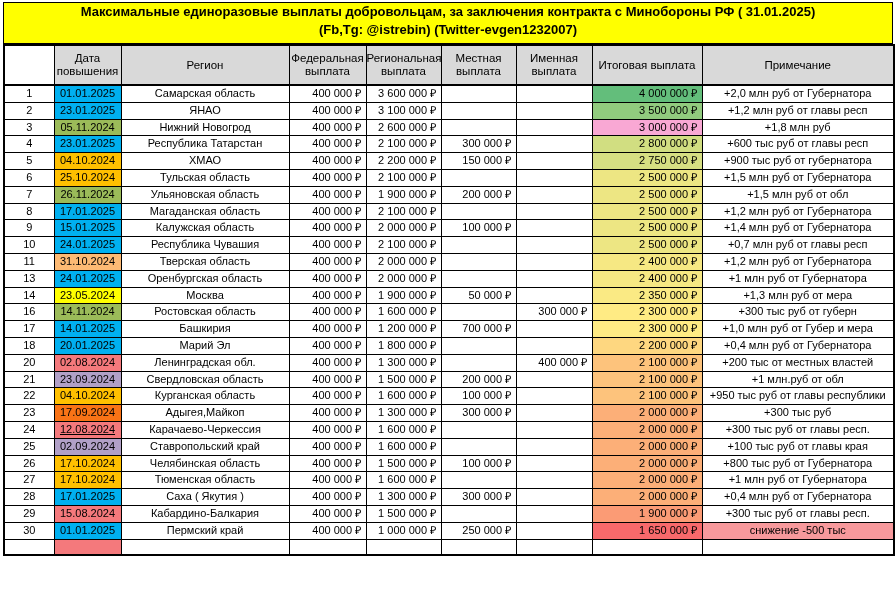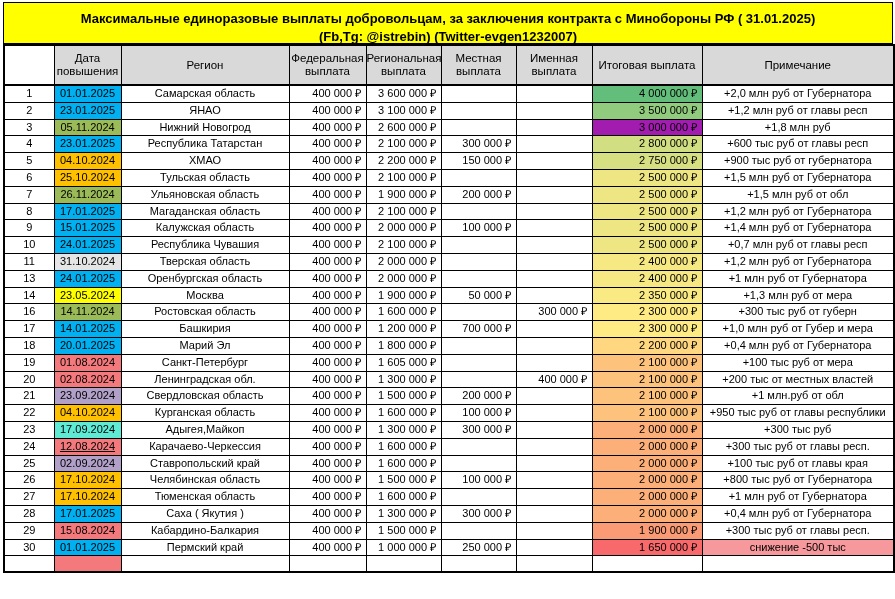--- a/index.html
+++ b/index.html
@@ -5,21 +5,21 @@
   html,body{margin:0;padding:0;}
   body{
     width:895px;height:599px;overflow:hidden;background:#ffffff;
     font-family:"Liberation Sans",sans-serif;color:#000;
     position:relative;
   }
   .sheet{position:absolute;top:2px;left:3px;width:890px;}
   .title-block{
     border:1px solid #000;
     text-align:center;font-weight:bold;font-size:13px;line-height:18px;
-    padding:7px 0;box-sizing:border-box;height:42px;
+    padding:0 0;box-sizing:border-box;height:42px;
   }
   table{
     border-collapse:collapse;table-layout:fixed;width:890px;
     border:2px solid #000;
   }
   th,td{
     border:1px solid #000;overflow:hidden;white-space:nowrap;
     padding:0;box-sizing:border-box;
   }
   thead th{
@@ -92,21 +92,21 @@
     <td class="c-note">+1,2 млн руб от главы респ</td>
   </tr>
         <tr>
     <td class="c-n">3</td>
     <td class="c-date" style="background: rgb(155, 187, 89);">05.11.2024</td>
     <td class="c-region">Нижний Новогрод</td>
     <td class="c-fed">400 000 ₽</td>
     <td class="c-reg">2 600 000 ₽</td>
     <td class="c-loc"></td>
     <td class="c-nam"></td>
-    <td class="c-tot" style="background: #a21caf;">3 000 000 ₽</td>
+    <td class="c-tot" style="background: #f9a8d4;">3 000 000 ₽</td>
     <td class="c-note">+1,8 млн руб</td>
   </tr>
         <tr>
     <td class="c-n">4</td>
     <td class="c-date" style="background: rgb(0, 176, 240);">23.01.2025</td>
     <td class="c-region">Республика Татарстан</td>
     <td class="c-fed">400 000 ₽</td>
     <td class="c-reg">2 100 000 ₽</td>
     <td class="c-loc">300 000 ₽</td>
     <td class="c-nam"></td>
@@ -174,21 +174,21 @@
     <td class="c-region">Республика Чувашия</td>
     <td class="c-fed">400 000 ₽</td>
     <td class="c-reg">2 100 000 ₽</td>
     <td class="c-loc"></td>
     <td class="c-nam"></td>
     <td class="c-tot" style="background: rgb(237, 230, 131);">2 500 000 ₽</td>
     <td class="c-note">+0,7 млн руб от главы респ</td>
   </tr>
         <tr>
     <td class="c-n">11</td>
-    <td class="c-date" style="background: #e5e5e5;">31.10.2024</td>
+    <td class="c-date" style="background: #fdba74;">31.10.2024</td>
     <td class="c-region">Тверская область</td>
     <td class="c-fed">400 000 ₽</td>
     <td class="c-reg">2 000 000 ₽</td>
     <td class="c-loc"></td>
     <td class="c-nam"></td>
     <td class="c-tot" style="background: rgb(246, 232, 131);">2 400 000 ₽</td>
     <td class="c-note">+1,2 млн руб от Губернатора</td>
   </tr>
         <tr>
     <td class="c-n">13</td>
@@ -239,31 +239,20 @@
     <td class="c-date" style="background: rgb(0, 176, 240);">20.01.2025</td>
     <td class="c-region">Марий Эл</td>
     <td class="c-fed">400 000 ₽</td>
     <td class="c-reg">1 800 000 ₽</td>
     <td class="c-loc"></td>
     <td class="c-nam"></td>
     <td class="c-tot" style="background: rgb(254, 215, 128);">2 200 000 ₽</td>
     <td class="c-note">+0,4 млн руб от Губернатора</td>
   </tr>
         <tr>
-    <td class="c-n">19</td>
-    <td class="c-date" style="background: rgb(244, 121, 124);">01.08.2024</td>
-    <td class="c-region">Санкт-Петербург</td>
-    <td class="c-fed">400 000 ₽</td>
-    <td class="c-reg">1 605 000 ₽</td>
-    <td class="c-loc"></td>
-    <td class="c-nam"></td>
-    <td class="c-tot" style="background: rgb(253, 195, 124);">2 100 000 ₽</td>
-    <td class="c-note">+100 тыс руб от мера</td>
-  </tr>
-        <tr>
     <td class="c-n">20</td>
     <td class="c-date" style="background: rgb(244, 121, 124);">02.08.2024</td>
     <td class="c-region">Ленинградская обл.</td>
     <td class="c-fed">400 000 ₽</td>
     <td class="c-reg">1 300 000 ₽</td>
     <td class="c-loc"></td>
     <td class="c-nam">400 000 ₽</td>
     <td class="c-tot" style="background: rgb(253, 195, 124);">2 100 000 ₽</td>
     <td class="c-note">+200 тыс от местных властей</td>
   </tr>
@@ -284,21 +273,21 @@
     <td class="c-region">Курганская область</td>
     <td class="c-fed">400 000 ₽</td>
     <td class="c-reg">1 600 000 ₽</td>
     <td class="c-loc">100 000 ₽</td>
     <td class="c-nam"></td>
     <td class="c-tot" style="background: rgb(253, 195, 124);">2 100 000 ₽</td>
     <td class="c-note">+950 тыс руб от главы республики</td>
   </tr>
         <tr>
     <td class="c-n">23</td>
-    <td class="c-date" style="background: #5eead4;">17.09.2024</td>
+    <td class="c-date" style="background: #f97316;">17.09.2024</td>
     <td class="c-region">Адыгея,Майкоп</td>
     <td class="c-fed">400 000 ₽</td>
     <td class="c-reg">1 300 000 ₽</td>
     <td class="c-loc">300 000 ₽</td>
     <td class="c-nam"></td>
     <td class="c-tot" style="background: rgb(252, 175, 120);">2 000 000 ₽</td>
     <td class="c-note">+300 тыс руб</td>
   </tr>
         <tr>
     <td class="c-n">24</td>

